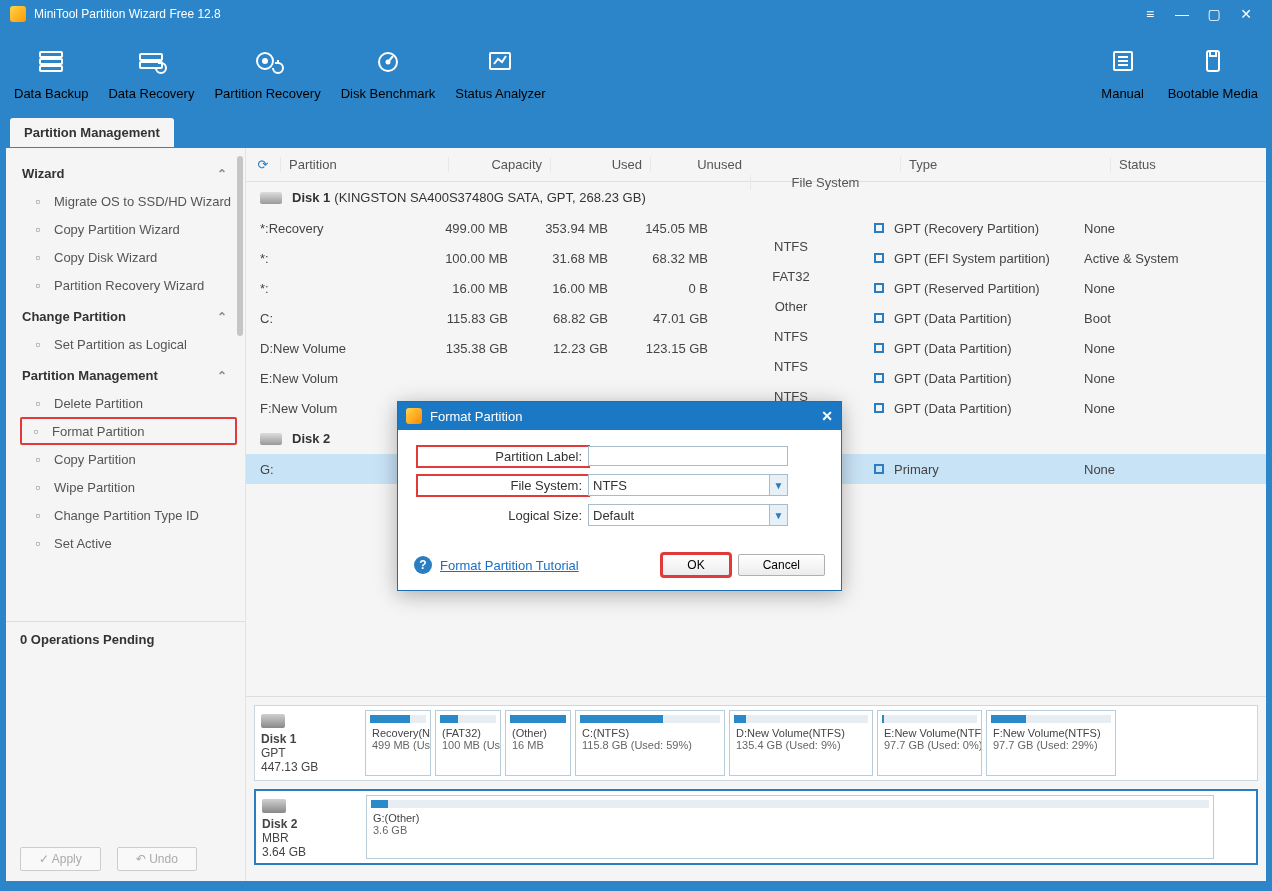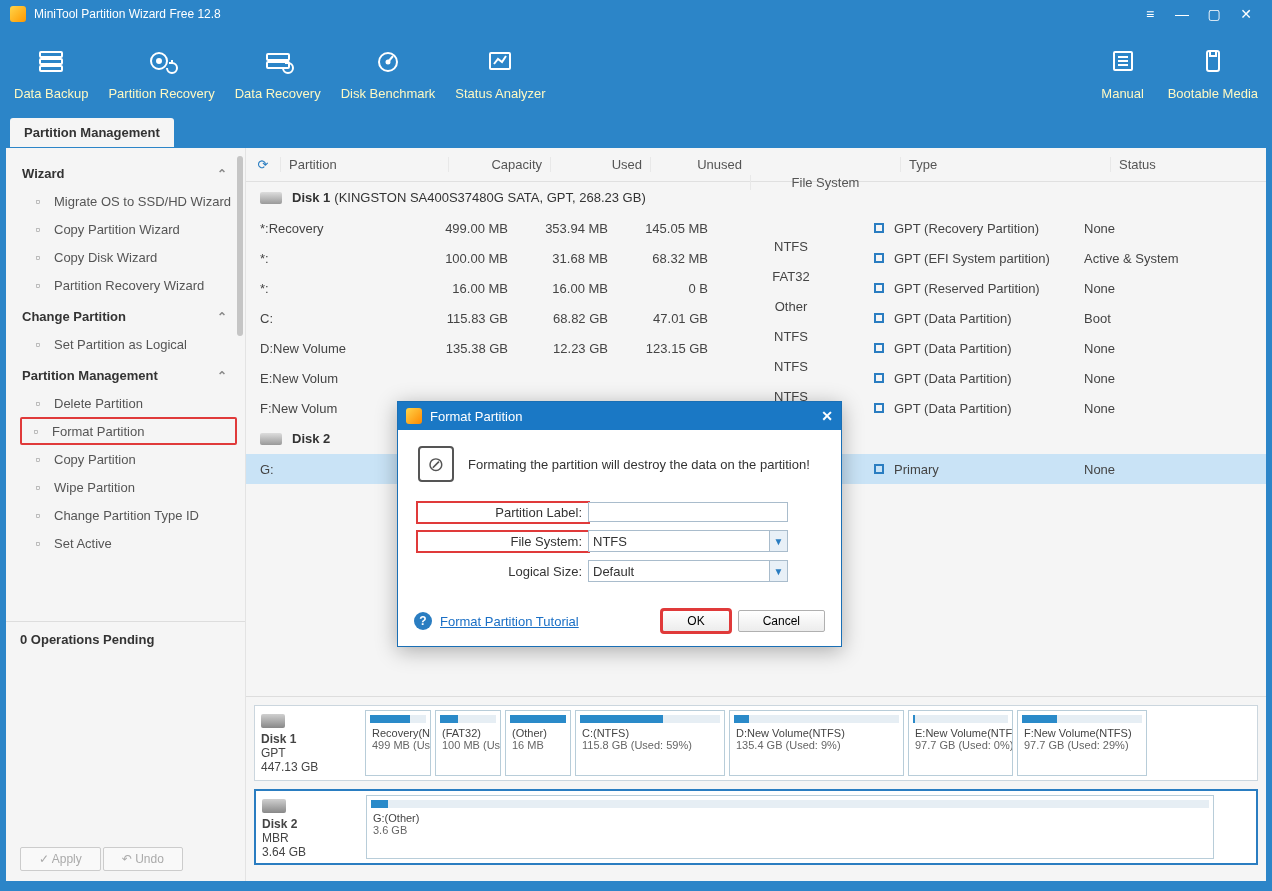--- a/index.html
+++ b/index.html
@@ -6,42 +6,42 @@
 body { background: #2c85c8; width: 1272px; height: 891px; overflow: hidden; position: relative; }
 
 
 .titlebar { height: 28px; display: flex; align-items: center; padding: 0 10px; color: #fff; font-size: 12px; }
 .titlebar .logo { width: 16px; height: 16px; margin-right: 8px; background: linear-gradient(135deg,#ffd54a,#ff9800); border-radius: 3px; }
 .titlebar .spacer { flex: 1; }
 .titlebar .winbtn { width: 32px; text-align: center; font-size: 14px; cursor: pointer; }
 
 
 .toolbar { height: 90px; display: flex; align-items: center; padding: 0 4px; }
-.toolbar .tool { display: flex; flex-direction: column; align-items: center; color: #fef9c3; font-size: 13px; padding: 6px 10px; min-width: 70px; cursor: pointer; }
+.toolbar .tool { display: flex; flex-direction: column; align-items: center; color: #000000; font-size: 13px; padding: 6px 10px; min-width: 70px; cursor: pointer; }
 .toolbar .tool .ticon { width: 40px; height: 30px; display:flex; align-items:center; justify-content:center; color:#fff; margin-bottom:10px; }
 .toolbar .spacer { flex: 1; }
 
 
 .tabstrip { height: 30px; padding-left: 10px; }
 .tabstrip .tab { display:inline-block; background:#f5f5f5; padding:7px 14px; font-size:13px; color:#333; font-weight:600; border-radius:3px 3px 0 0; }
 
 
 .main { display:flex; height: 733px; background:#f5f5f5; margin:0 6px 6px 6px; }
 .sidebar { width: 240px; background:#f5f5f5; position:relative; border-right:1px solid #e3e3e3; display:flex; flex-direction:column; }
 .sidebar-scroll { overflow-y:auto; padding:8px 8px 8px 16px; flex:1; }
 .sidebar .grouphead { font-weight:600; font-size:13px; color:#333; padding:10px 0 6px 0; display:flex; justify-content:space-between; align-items:center; cursor:pointer;}
 .sidebar .grouphead .chev { color:#888; font-size:12px; margin-right:10px;}
 .sidebar .sitem { font-size:13px; color:#555; padding:6px 0 6px 6px; display:flex; align-items:center; cursor:pointer; }
 .sidebar .sitem .sicon { width:20px; height:16px; margin-right:6px; display:inline-flex; align-items:center; justify-content:center; color:#888; }
 .sidebar .sitem.hl { border:2px solid #e03a3a; border-radius:2px; padding:4px 0 4px 4px; margin-left:-2px; }
 .sidebar .vscroll { position:absolute; right:2px; top:8px; bottom:0; width:6px; }
 .sidebar .vscroll .thumb { background:#c5c5c5; border-radius:3px; position:absolute; top:0; height:180px; width:6px; }
 .sidefoot { border-top:1px solid #ddd; padding:10px 14px; }
 .opspending { font-size:13px; font-weight:600; color:#333; margin-bottom:20px; }
-.actbtns { display:flex; gap:2px; margin-top:200px; }
+.actbtns { display:flex; gap:16px; margin-top:200px; }
 .actbtn { border:1px solid #ccc; background:#f9f9f9; color:#aaa; font-size:12px; padding:4px 18px; border-radius:2px; cursor:pointer; }
 
 .content { flex:1; display:flex; flex-direction:column; background:#f5f5f5; }
 .gridhead { display:flex; align-items:center; height:34px; border-bottom:1px solid #e0e0e0; font-size:13px; color:#555; }
 .refresh { width:34px; text-align:center; color:#2a7dc1; cursor:pointer; }
 .col { padding:0 8px; border-left:1px solid #e8e8e8; }
 .c-part{ flex:0 0 168px;} .c-cap{flex:0 0 102px; text-align:right;} .c-used{flex:0 0 100px; text-align:right;} .c-unused{flex:0 0 100px; text-align:right;} .c-fs{flex:0 0 150px; text-align:center;margin-top:36px;} .c-type{flex:0 0 210px;} .c-status{flex:1;}
 .gridbody { flex:1; overflow:hidden; position:relative; }
 .diskhead { display:flex; align-items:center; padding:8px 10px 8px 14px; font-size:13px; color:#333; }
 .diskhead .diskico { width:22px; height:12px; background:linear-gradient(#ddd,#999); border-radius:2px; margin-right:10px; }
@@ -111,38 +111,38 @@
             <rect x="6" y="4" width="22" height="5" rx="1"></rect>
             <rect x="6" y="11" width="22" height="5" rx="1"></rect>
             <rect x="6" y="18" width="22" height="5" rx="1"></rect>
           </svg>
         </div>
         <span>Data Backup</span>
       </div>
       <div class="tool">
         <div class="ticon">
           <svg width="34" height="26" viewBox="0 0 34 26" fill="none" stroke="#fff" stroke-width="2">
+            <rect x="6" y="6" width="22" height="6" rx="1"></rect>
+            <rect x="6" y="14" width="22" height="6" rx="1"></rect>
+            <path d="M22 20 a5 5 0 1 0 5 -5"></path>
+            <path d="M27 12 l0 3 l-3 0"></path>
+          </svg>
+        </div>
+        <span>Data Recovery</span>
+      </div>
+      <div class="tool">
+        <div class="ticon">
+          <svg width="34" height="26" viewBox="0 0 34 26" fill="none" stroke="#fff" stroke-width="2">
             <circle cx="14" cy="13" r="8"></circle>
             <circle cx="14" cy="13" r="2" fill="#fff"></circle>
             <path d="M22 20 a5 5 0 1 0 5 -5"></path>
             <path d="M27 12 l0 3 l-3 0"></path>
           </svg>
         </div>
         <span>Partition Recovery</span>
-      </div>
-      <div class="tool">
-        <div class="ticon">
-          <svg width="34" height="26" viewBox="0 0 34 26" fill="none" stroke="#fff" stroke-width="2">
-            <rect x="6" y="6" width="22" height="6" rx="1"></rect>
-            <rect x="6" y="14" width="22" height="6" rx="1"></rect>
-            <path d="M22 20 a5 5 0 1 0 5 -5"></path>
-            <path d="M27 12 l0 3 l-3 0"></path>
-          </svg>
-        </div>
-        <span>Data Recovery</span>
       </div>
       <div class="tool">
         <div class="ticon">
           <svg width="34" height="26" viewBox="0 0 34 26" fill="none" stroke="#fff" stroke-width="2">
             <circle cx="17" cy="14" r="9"></circle>
             <path d="M17 14 L22 8"></path>
             <circle cx="17" cy="14" r="1.5" fill="#fff"></circle>
           </svg>
         </div>
         <span>Disk Benchmark</span>
@@ -383,21 +383,21 @@
               <span class="ln1">(Other)</span>
               <span class="ln2">16 MB</span>
             </div>
             <div class="seg" style="width: 150px;">
               <div class="bar">
                 <div class="fill" style="width:59%"></div>
               </div>
               <span class="ln1">C:(NTFS)</span>
               <span class="ln2">115.8 GB (Used: 59%)</span>
             </div>
-            <div class="seg" style="width: 175px;">
+            <div class="seg" style="width: 144px;">
               <div class="bar">
                 <div class="fill" style="width:9%"></div>
               </div>
               <span class="ln1">D:New Volume(NTFS)</span>
               <span class="ln2">135.4 GB (Used: 9%)</span>
             </div>
             <div class="seg" style="width: 105px;">
               <div class="bar">
                 <div class="fill" style="width:2%"></div>
               </div>
@@ -435,24 +435,20 @@
 </div>
 
 <div class="modal">
   <div class="mtitle">
     <span class="mlogo"></span>
     <span>Format Partition</span>
     <span class="spacer"></span>
     <span class="mx">✕</span>
   </div>
   <div class="mbody">
-    <div class="warnrow">
-      <div class="warnico"></div>
-      <div>Formating the partition will destroy the data on the partition!</div>
-    </div>
     <div class="formrow">
       <div class="flabel hl">Partition Label:</div>
       <input type="text" value="" style="">
     </div>
     <div class="formrow">
       <div class="flabel hl">File System:</div>
       <div class="combo">
         <span>NTFS</span>
         <span class="arrow">▼</span>
       </div>

